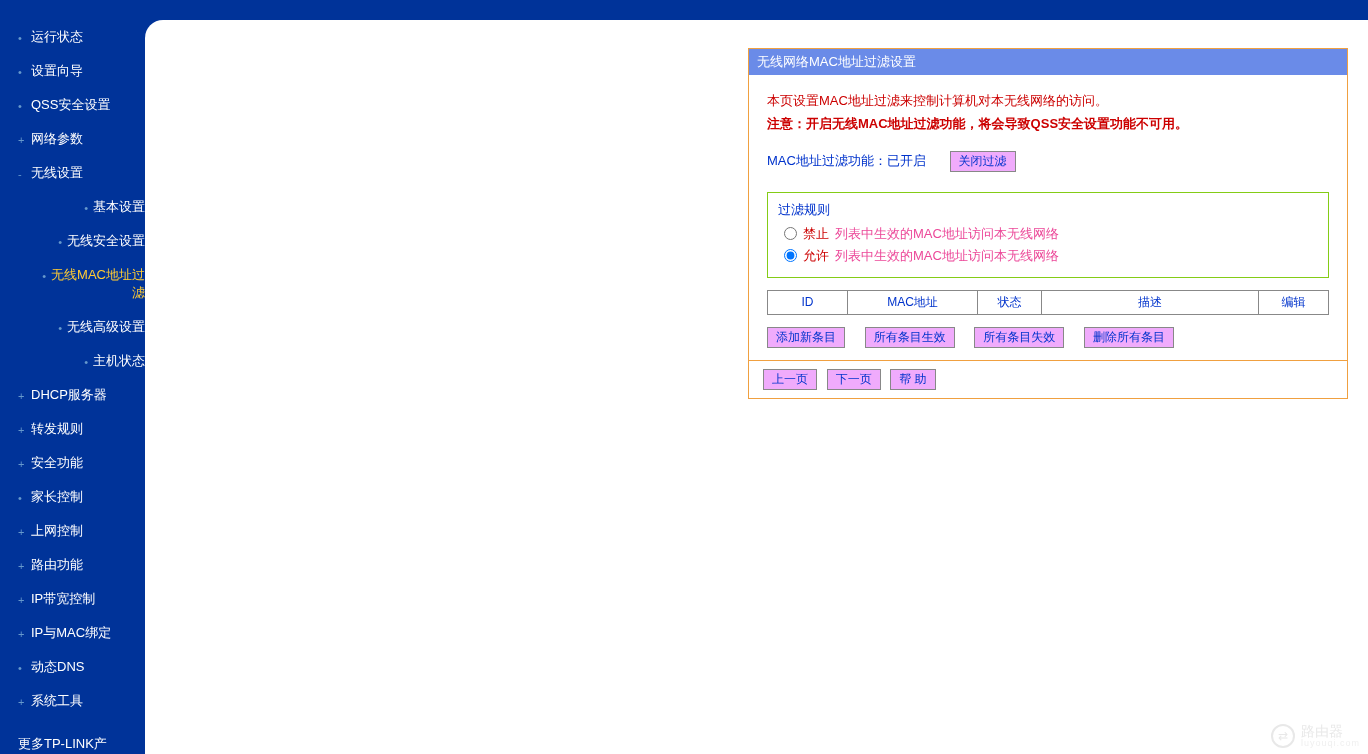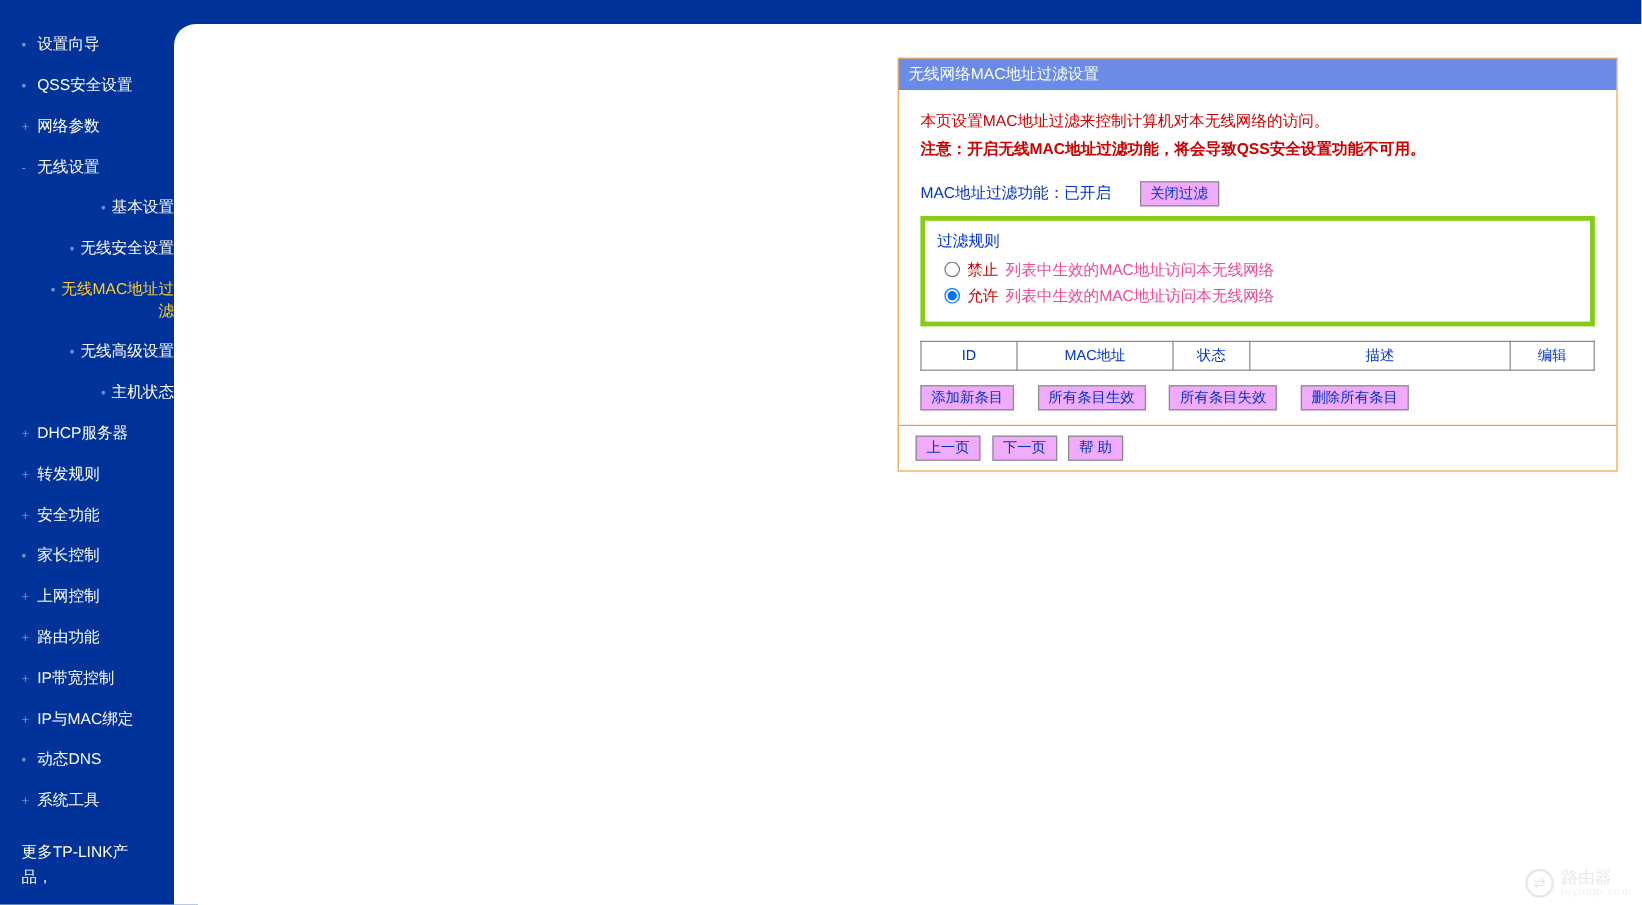--- a/index.html
+++ b/index.html
@@ -29,21 +29,21 @@
   .panel-header { background: #6a8be8; color: #fff; padding: 4px 8px; font-size: 13px; }
   .panel-body { padding: 16px 18px 12px 18px; }
   .panel-body p { margin-bottom: 2px; line-height: 1.6; }
   .desc1 { color: #cc0000; }
   .desc2 { color: #cc0000; font-weight: bold; }
   .status-row { margin-top: 16px; color: #0033cc; }
   .status-row .btn { margin-left: 20px; }
 
   .btn { display: inline-block; border: 1px solid #888; background: #f0abfc; padding: 1px 8px; font-size: 12px; color: #0033cc; cursor: pointer; font-family: inherit;}
 
-  .rule-box { border: 4px solid #84cc16; margin-top: 8px; padding: 8px 10px; }
+  .rule-box { border: 1px solid #84cc16; margin-top: 20px; padding: 8px 10px; }
   .rule-box legend, .rule-title { color: #0033cc; font-size: 13px; margin-bottom: 6px; }
   .radio-row { margin: 4px 0 4px 6px; display: flex; align-items: center; }
   .radio-row input { margin-right: 6px; }
   .radio-row .tag { margin-right: 6px; font-weight: normal; }
   .tag-deny { color: #cc0000; }
   .tag-allow { color: #cc0000; }
   .radio-row .txt { color: #ec4899; }
 
   table.mac-table { width: 100%; border-collapse: collapse; margin-top: 12px; }
   table.mac-table th { border: 1px solid #888; padding: 3px 4px; font-weight: normal; color: #0033cc; font-size: 12px; text-align: center; background:#fff;}
@@ -61,20 +61,21 @@
   .watermark .sub{ font-size:9px; letter-spacing:1px; color:#eee;}
 </style>
 </head>
 <body>
 
 <div class="top-bar"></div>
 <div class="container">
 
   <div class="sidebar">
     <ul id="sidebar-menu">
+        <li><a href="#">运行状态</a></li>
         <li><a href="#">设置向导</a></li>
         <li><a href="#">QSS安全设置</a></li>
         <li class="expandable"><a href="#">网络参数</a></li>
         <li class="expanded"><a href="#">无线设置</a></li>
         <li class="sub"><a href="#">基本设置</a></li>
         <li class="sub"><a href="#">无线安全设置</a></li>
         <li class="sub active"><a href="#">无线MAC地址过滤</a></li>
         <li class="sub"><a href="#">无线高级设置</a></li>
         <li class="sub"><a href="#">主机状态</a></li>
         <li class="expandable"><a href="#">DHCP服务器</a></li>

